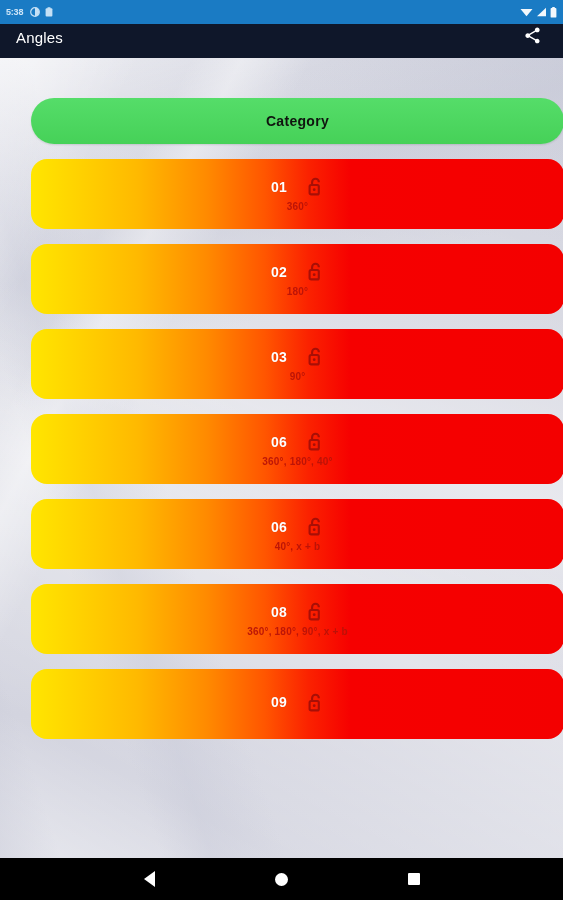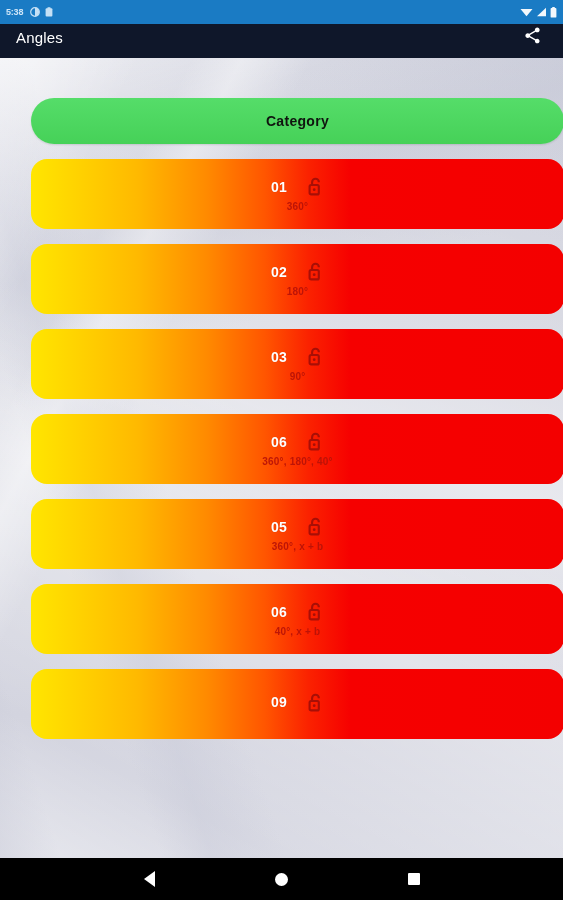--- a/index.html
+++ b/index.html
@@ -312,49 +312,49 @@
         <svg class="lock-icon" width="17" height="19" viewBox="0 0 17 19">
           <path d="M5.1 8 V5.2 a3.4 3.4 0 0 1 6.8 0" fill="none" stroke="#a80f06" stroke-width="2.1"></path>
           <rect x="2.6" y="8" width="9.2" height="9.4" rx="1.5" fill="none" stroke="#a80f06" stroke-width="2.1"></rect>
           <circle cx="7.2" cy="12.7" r="1.4" fill="#a80f06"></circle>
         </svg>
       </span>
     </div>
     <div class="level-sub">360°, 180°, 40°</div>
   </div>
 
-  <div class="level-row">
-    <div class="level-head">
-      <span class="level-num">05</span>
-      <span>
-        <svg class="lock-icon" width="17" height="19" viewBox="0 0 17 19">
-          <path d="M5.1 8 V5.2 a3.4 3.4 0 0 1 6.8 0" fill="none" stroke="#a80f06" stroke-width="2.1"></path>
-          <rect x="2.6" y="8" width="9.2" height="9.4" rx="1.5" fill="none" stroke="#a80f06" stroke-width="2.1"></rect>
-          <circle cx="7.2" cy="12.7" r="1.4" fill="#a80f06"></circle>
-        </svg>
-      </span>
-    </div>
-    <div class="level-sub">360°, x + b</div>
-  </div>
 
 
   <div class="level-row">
     <div class="level-head">
       <span class="level-num">06</span>
       <span>
         <svg class="lock-icon" width="17" height="19" viewBox="0 0 17 19">
           <path d="M5.1 8 V5.2 a3.4 3.4 0 0 1 6.8 0" fill="none" stroke="#a80f06" stroke-width="2.1"></path>
           <rect x="2.6" y="8" width="9.2" height="9.4" rx="1.5" fill="none" stroke="#a80f06" stroke-width="2.1"></rect>
           <circle cx="7.2" cy="12.7" r="1.4" fill="#a80f06"></circle>
         </svg>
       </span>
     </div>
     <div class="level-sub">40°, x + b</div>
   </div>
 
+  <div class="level-row">
+    <div class="level-head">
+      <span class="level-num">08</span>
+      <span>
+        <svg class="lock-icon" width="17" height="19" viewBox="0 0 17 19">
+          <path d="M5.1 8 V5.2 a3.4 3.4 0 0 1 6.8 0" fill="none" stroke="#a80f06" stroke-width="2.1"></path>
+          <rect x="2.6" y="8" width="9.2" height="9.4" rx="1.5" fill="none" stroke="#a80f06" stroke-width="2.1"></rect>
+          <circle cx="7.2" cy="12.7" r="1.4" fill="#a80f06"></circle>
+        </svg>
+      </span>
+    </div>
+    <div class="level-sub">360°, 180°, 90°, x + b</div>
+  </div>
 
   <div class="level-row">
     <div class="level-head">
       <span class="level-num">09</span>
       <span>
         <svg class="lock-icon" width="17" height="19" viewBox="0 0 17 19">
           <path d="M5.1 8 V5.2 a3.4 3.4 0 0 1 6.8 0" fill="none" stroke="#a80f06" stroke-width="2.1"></path>
           <rect x="2.6" y="8" width="9.2" height="9.4" rx="1.5" fill="none" stroke="#a80f06" stroke-width="2.1"></rect>
           <circle cx="7.2" cy="12.7" r="1.4" fill="#a80f06"></circle>
         </svg>

